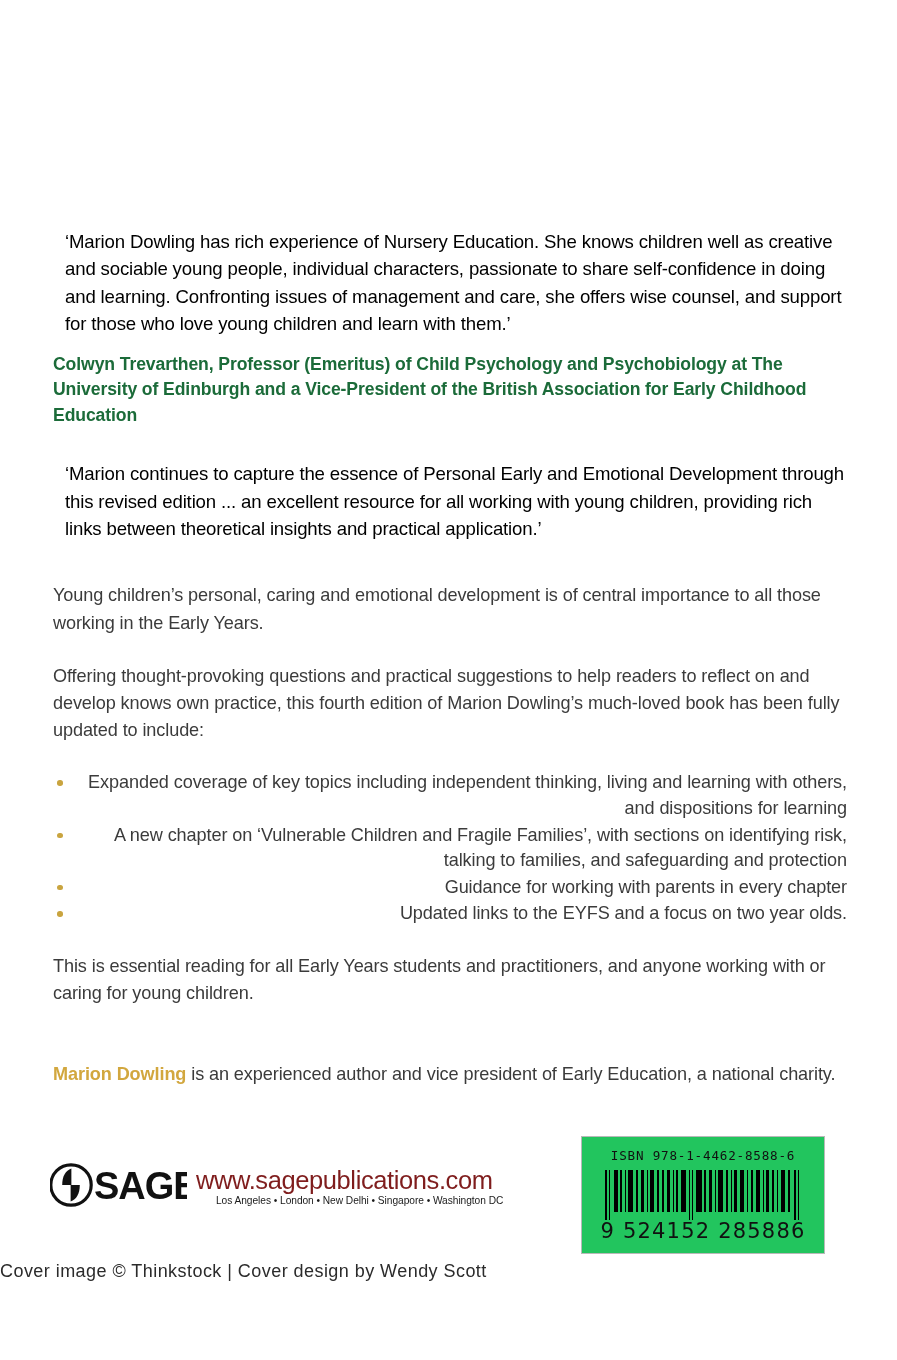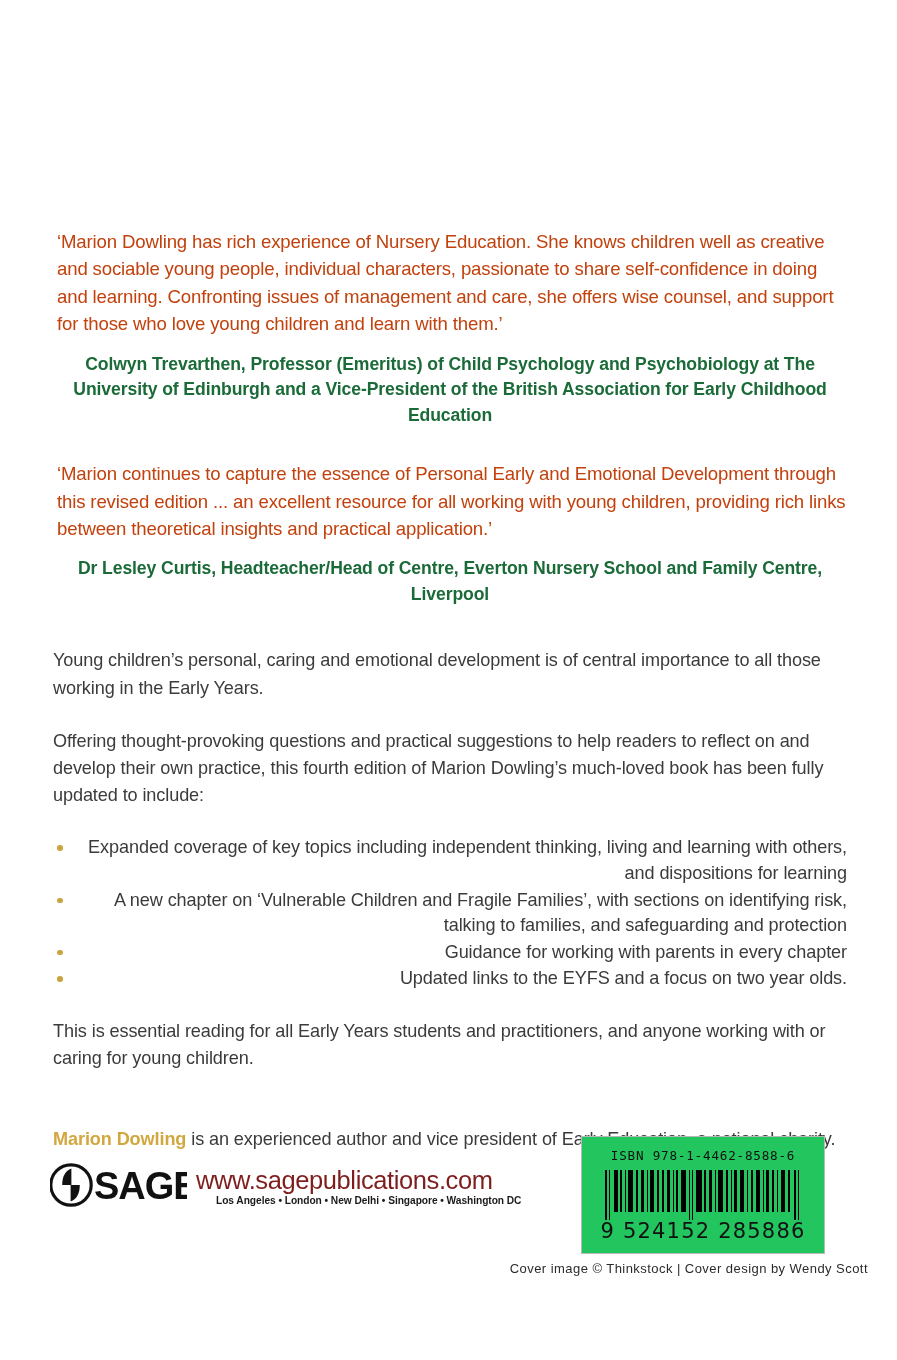--- a/index.html
+++ b/index.html
@@ -24,35 +24,34 @@
   .content {
     position: absolute;
     left: 53px;
     top: 228px;
     width: 794px;
   }
 
   
   .quote-block { margin-bottom: 22px; }
   .quote-text {
-    color: #c2410c;
+    color: #000000;
     font-size: 18.6px;
     line-height: 27.4px;
     letter-spacing: -0.15px;
-    margin: 0 0 14px 4px;
+    margin: 0 0 14px 12px;
     font-weight: 400;
   }
   .quote-attrib {
     color: #1b6b39;
     font-size: 17.6px;
     line-height: 25.5px;
     letter-spacing: -0.1px;
     font-weight: 700;
     margin: 0;
-    text-align: center;
   }
   .quote-block.second { margin-top: 32px; }
 
   
   .body-para {
     color: #3b3b3b;
     font-size: 18.1px;
     line-height: 27.2px;
     letter-spacing: -0.1px;
     margin: 0 0 26px 0;
@@ -119,21 +118,21 @@
     line-height: 26px;
     letter-spacing: -0.4px;
     font-weight: 400;
     white-space: nowrap;
   }
   .sage-cities {
     color: #1a1a1a;
     font-size: 10.2px;
     line-height: 13px;
     letter-spacing: -0.05px;
-    font-weight: 700;
+    font-weight: 400;
     white-space: nowrap;
     margin-top: 1px;
     padding-left: 20px;
   }
 
   
   .barcode-box {
     position: absolute;
     left: 581px;
     top: 1136px;
@@ -162,50 +161,47 @@
     letter-spacing: 1.2px;
     color: #111;
     margin-top: -1px;
   }
 
   .cover-credit {
     position: absolute;
     left: 0;
     top: 1261px;
     width: 847px;
-    text-align: right;
     color: #2b2b2b;
-    font-size: 13px;
+    font-size: 18px;
     letter-spacing: 0.45px;
     font-weight: 400;
-    margin-left: 21px;
   }
 </style>
 </head>
 <body>
 
 <div class="cover">
 
   <div class="content">
 
     <div class="quote-block">
       <p class="quote-text">‘Marion Dowling has rich experience of Nursery Education. She knows children well as creative and sociable young people, individual characters, passionate to share self-confidence in doing and learning. Confronting issues of management and care, she offers wise counsel, and support for those who love young children and learn with them.’</p>
       <p class="quote-attrib">Colwyn Trevarthen, Professor (Emeritus) of Child Psychology and Psychobiology at The University of Edinburgh and a Vice-President of the British Association for Early Childhood Education</p>
     </div>
 
     <div class="quote-block second">
       <p class="quote-text">‘Marion continues to capture the essence of Personal Early and Emotional Development through this revised edition ... an excellent resource for all working with young children, providing rich links between theoretical insights and practical application.’</p>
-      <p class="quote-attrib">Dr Lesley Curtis, Headteacher/Head of Centre, Everton Nursery School and Family Centre, Liverpool</p>
     </div>
 
     <div class="spacer-lg"></div>
 
     <p class="body-para">Young children’s personal, caring and emotional development is of central importance to all those working in the Early Years.</p>
 
-    <p class="body-para">Offering thought-provoking questions and practical suggestions to help readers to reflect on and develop their own practice, this fourth edition of Marion Dowling’s much-loved book has been fully updated to include:</p>
+    <p class="body-para">Offering thought-provoking questions and practical suggestions to help readers to reflect on and develop knows own practice, this fourth edition of Marion Dowling’s much-loved book has been fully updated to include:</p>
 
     <ul class="feature-list">
       <li>
         <span class="dot"></span>
         <span>Expanded coverage of key topics including independent thinking, living and learning with others, and dispositions for learning</span>
       </li>
       <li>
         <span class="dot"></span>
         <span>A new chapter on ‘Vulnerable Children and Fragile Families’, with sections on identifying risk, talking to families, and safeguarding and protection</span>
       </li>

